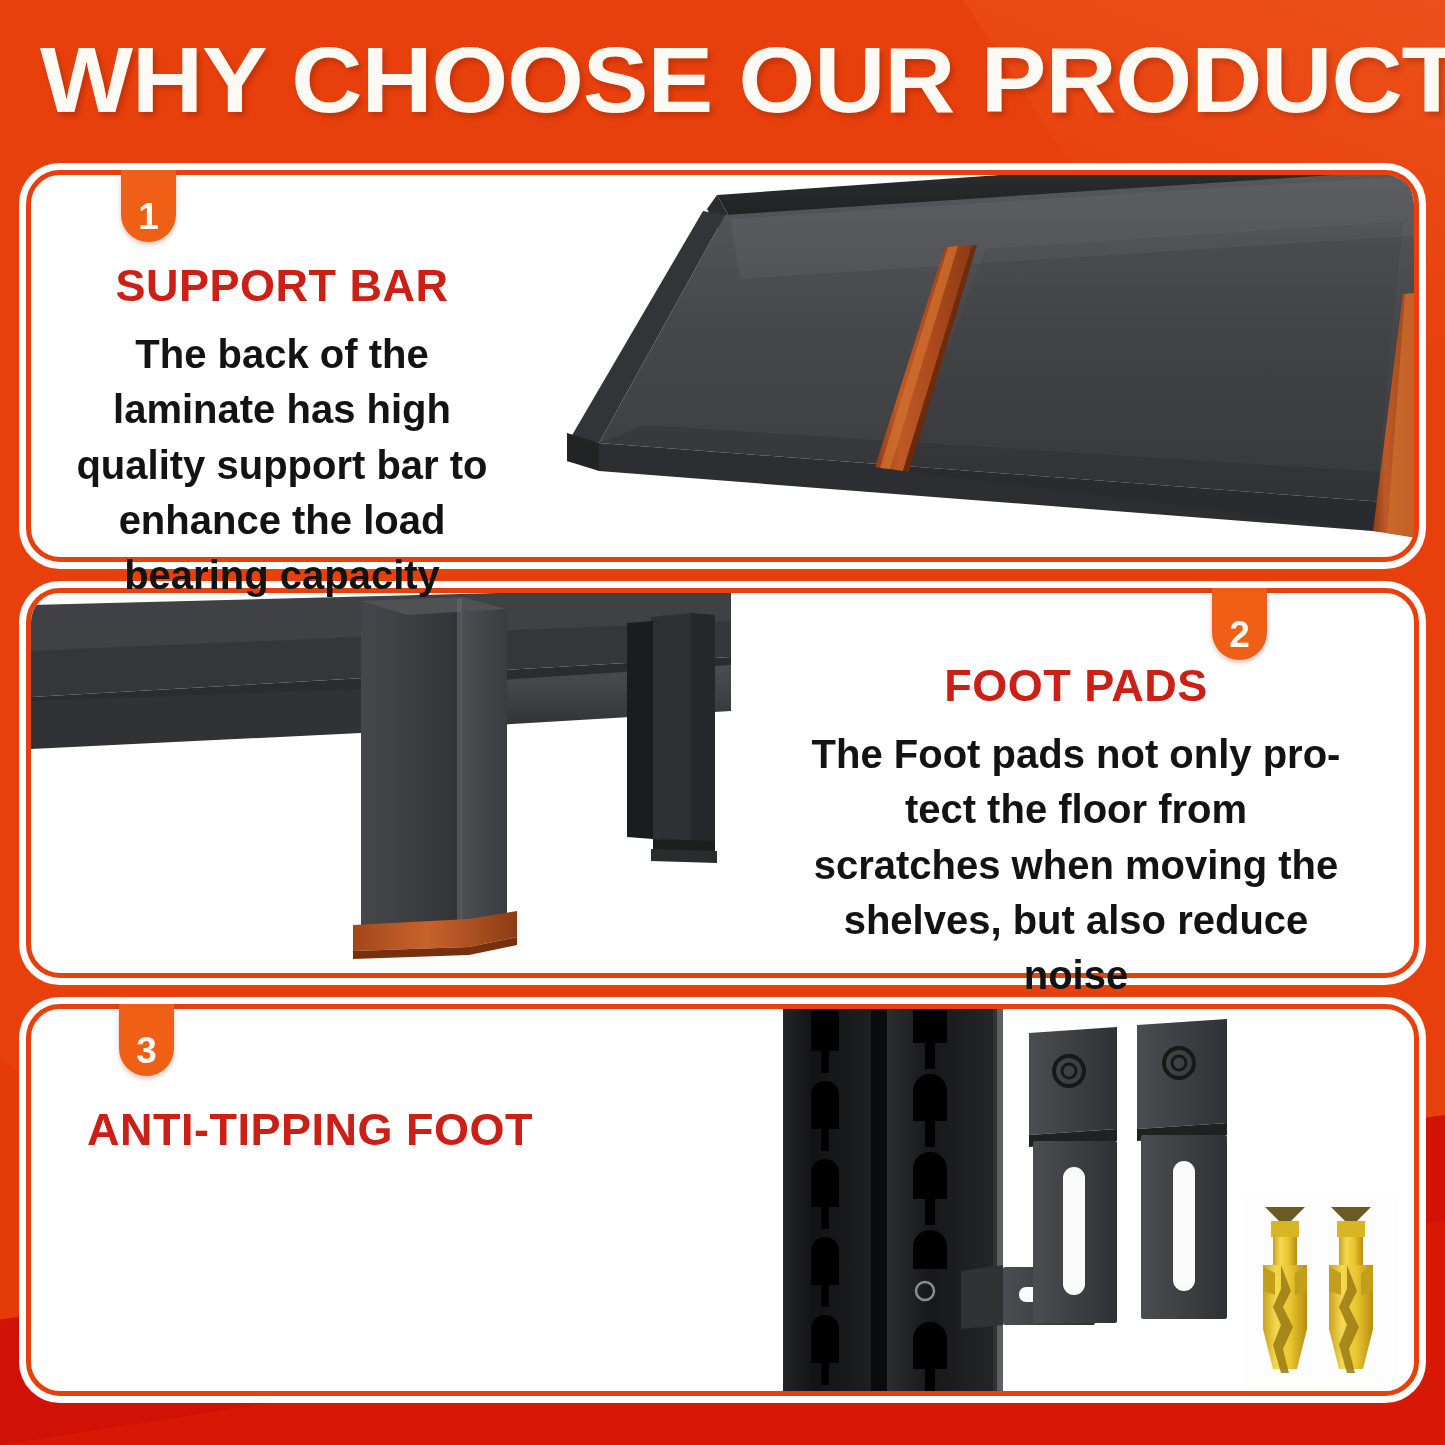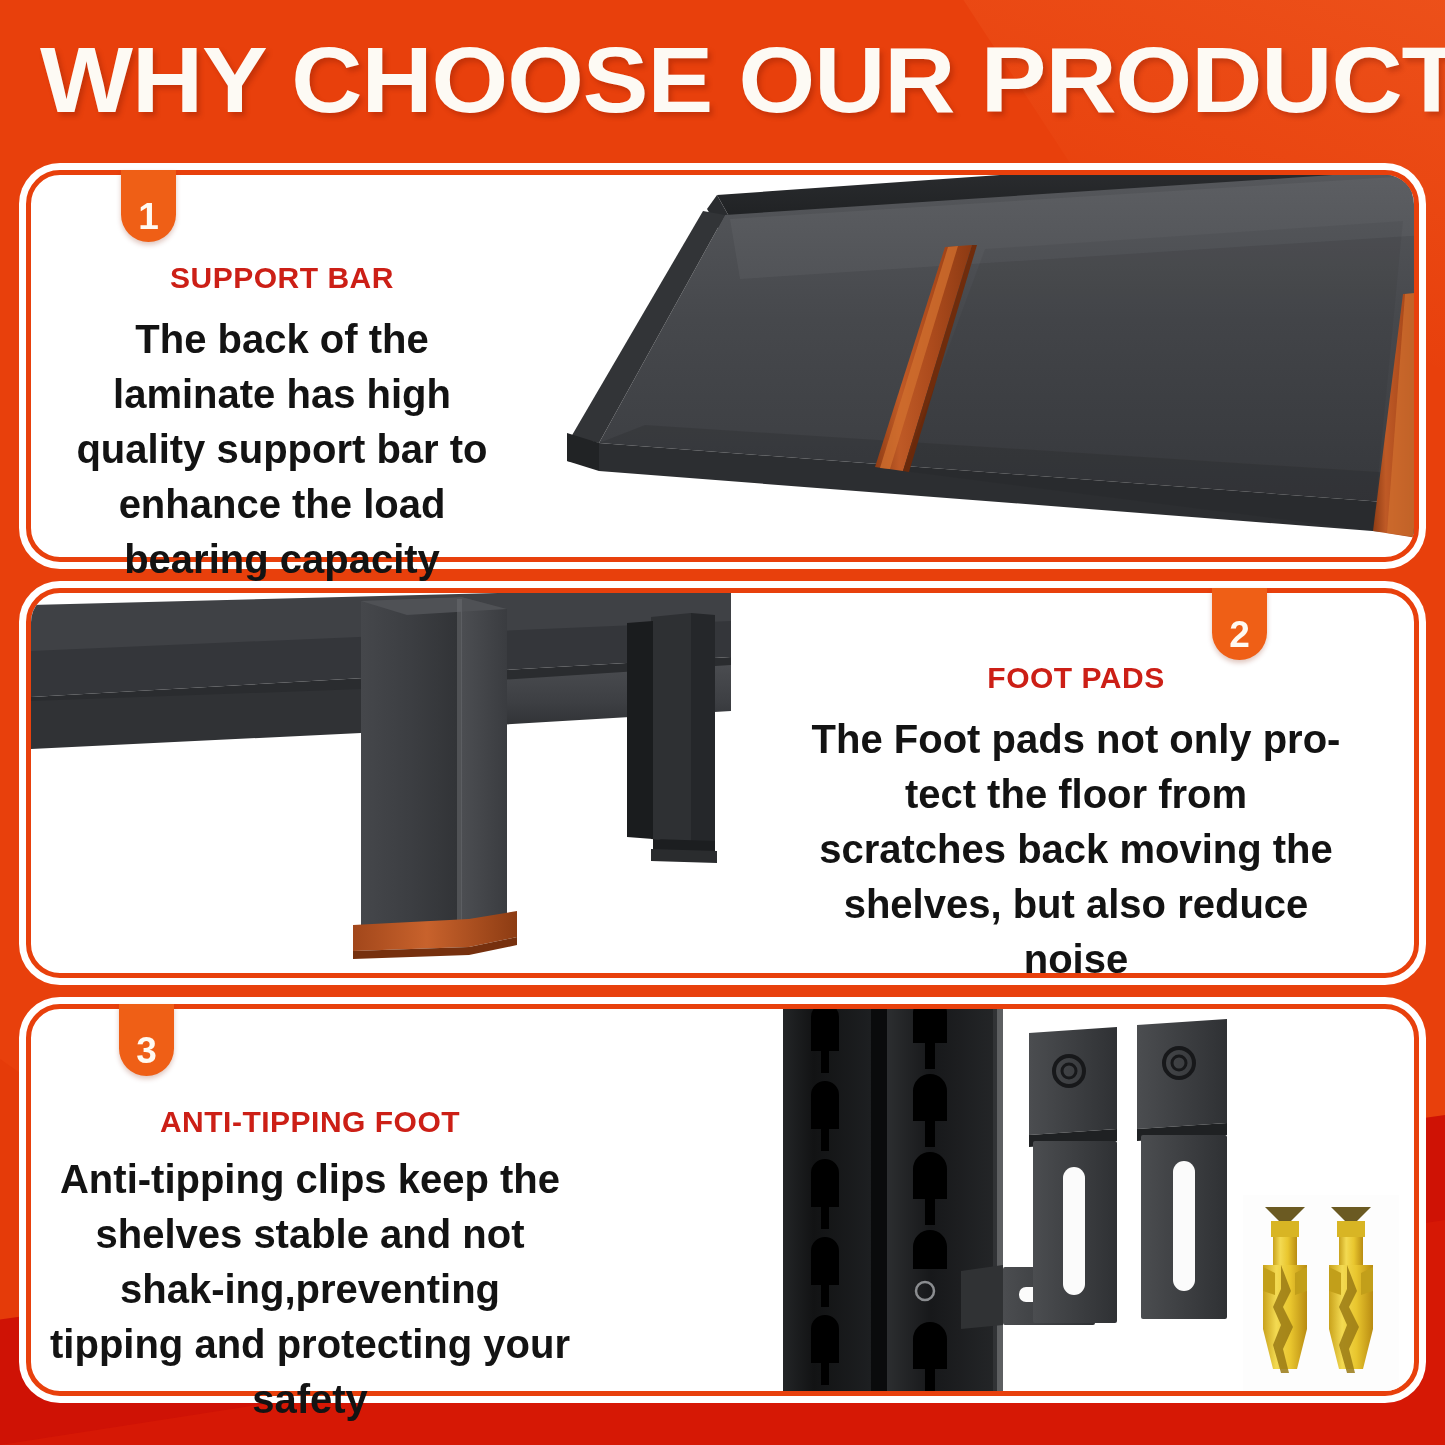--- a/index.html
+++ b/index.html
@@ -89,21 +89,21 @@
   }
   #badge-1 { left:121px; top:170px; }
   #badge-2 { left:1212px; top:588px; }
   #badge-3 { left:119px; top:1004px; }
 
   
   .txt { position:absolute; z-index:4; text-align:center; }
   .heading {
     color:#cc1f16;
     font-weight:bold;
-    font-size:30px;
+    font-size:45px;
     line-height:1.05;
     letter-spacing:.5px;
     white-space:nowrap;
   }
   .body {
     color:#131313;
     font-weight:bold;
     font-size:40px;
     line-height:1.38;
     margin-top:18px;
@@ -238,21 +238,21 @@
       <polygon points="322,332 438,326 486,318 486,344 438,354 322,358" fill="url(#padG)"></polygon>
       <polygon points="322,358 438,354 486,344 486,352 438,362 322,366" fill="#76300e"></polygon>
 
       <polygon points="620,256 686,258 686,270 620,268" fill="#2a2c2e"></polygon>
     </svg>
   </div>
 </div>
 <div class="badge" id="badge-2">2</div>
 <div class="txt" id="txt-2">
   <div class="heading">FOOT PADS</div>
-  <div class="body">The Foot pads not only pro-tect the floor from scratches back moving the shelves, but also reduce noise</div>
+  <div class="body">The Foot pads not only pro-tect the floor from scratches when moving the shelves, but also reduce noise</div>
 </div>
 
 <div class="card" id="card-3">
   <div id="art3" style="position:absolute;left:0;top:0;width:659px;height:392px;left:734px;">
     <svg width="659" height="392" viewBox="0 0 659 392">
       <defs>
         <linearGradient id="postA" x1="0" y1="0" x2="1" y2="0">
           <stop offset="0" stop-color="#232527"></stop>
           <stop offset="0.35" stop-color="#121314"></stop>
           <stop offset="1" stop-color="#1d1f21"></stop>
@@ -338,14 +338,13 @@
         <path d="M582 256 l10 26 l-8 16 l10 20 l-10 22 l6 24 h-8 l-8 -28 l8 -20 l-8 -18 l8 -18 z" fill="#9a7a14" opacity="0.85"></path>
         <path d="M564 258 l12 6 v22 l-12 -4 z" fill="#c29f1a"></path>
         <path d="M608 258 l-12 6 v22 l12 -4 z" fill="#c29f1a"></path>
       </g>
     </svg>
   </div>
 </div>
 <div class="badge" id="badge-3">3</div>
 <div class="txt" id="txt-3">
   <div class="heading">ANTI-TIPPING FOOT</div>
-  <div class="body">Anti-tipping clips keep the shelves stable and not shak-ing,preventing tipping and protecting your safety</div>
 </div>
 
 </body></html>

